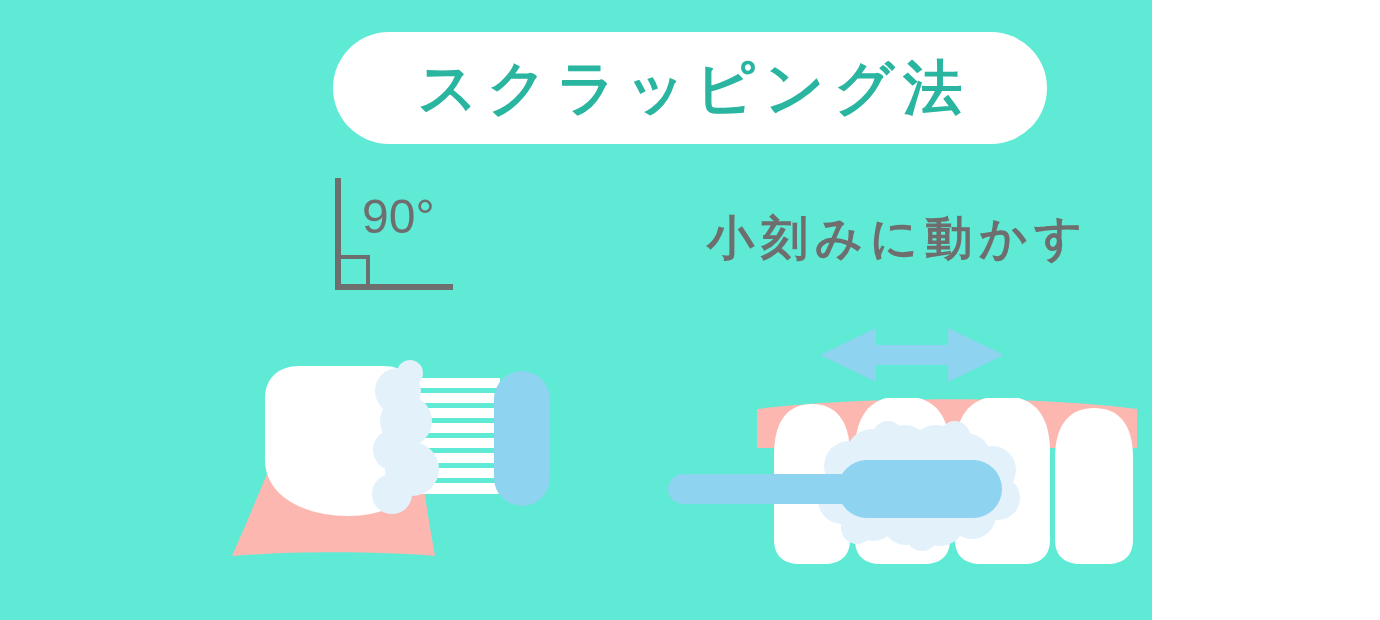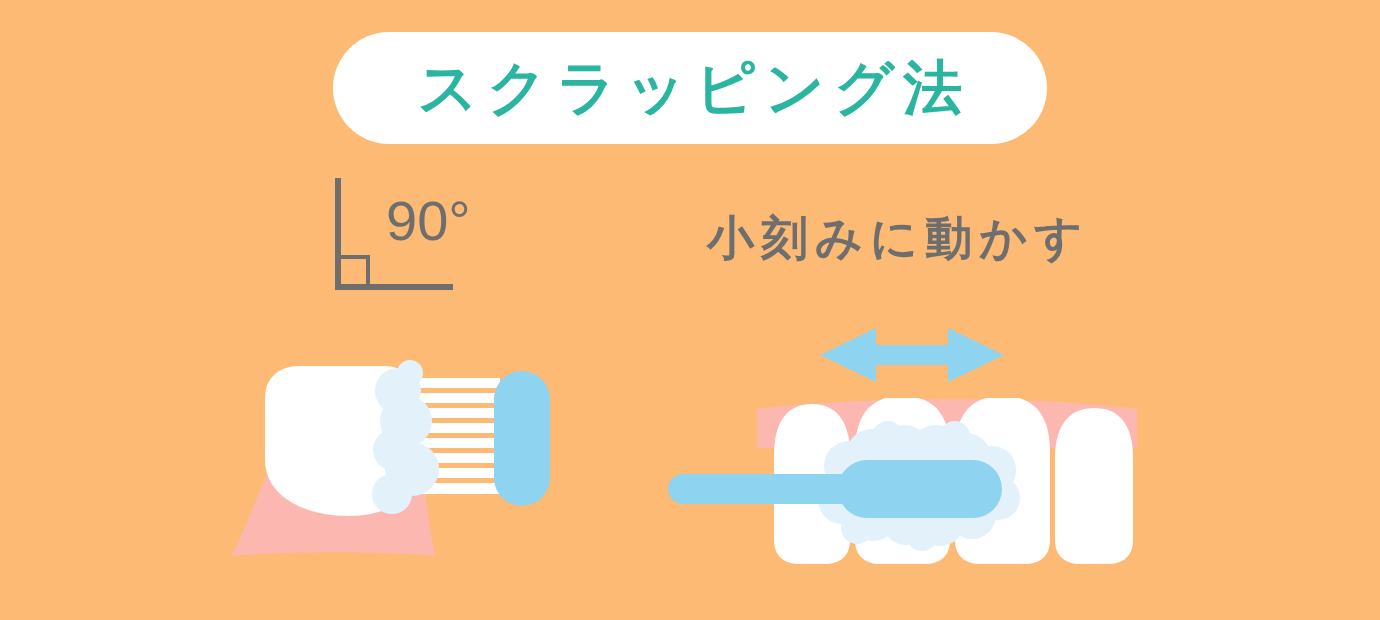--- a/index.html
+++ b/index.html
@@ -7,23 +7,23 @@
     padding: 0;
   }
   body {
     width: 1380px;
     height: 620px;
     overflow: hidden;
     font-family: "Liberation Sans", "DejaVu Sans", sans-serif;
   }
   #stage {
     position: relative;
-    width: 1380px;
+    width: 1152px;
     height: 620px;
-    background: #fdba74;
+    background: #5eead4;
     text-align: center;
   }
   #title-pill {
     position: absolute;
     left: 333px;
     top: 32px;
     width: 714px;
     height: 112px;
     background: #ffffff;
     border-radius: 56px;
@@ -48,24 +48,24 @@
     letter-spacing: 7px;
     line-height: 1;
     white-space: nowrap;
   }
   #move-label {
     left: 707px;
     top: 214px;
   }
   #angle-label {
     position: absolute;
-    left: 386px;
+    left: 362px;
     top: 193px;
     color: #6e6e6e;
-    font-size: 56px;
+    font-size: 48px;
     font-weight: normal;
     line-height: 1;
     white-space: nowrap;
   }
   svg.layer {
     position: absolute;
     left: 0;
     top: 0;
     width: 1380px;
     height: 620px;

